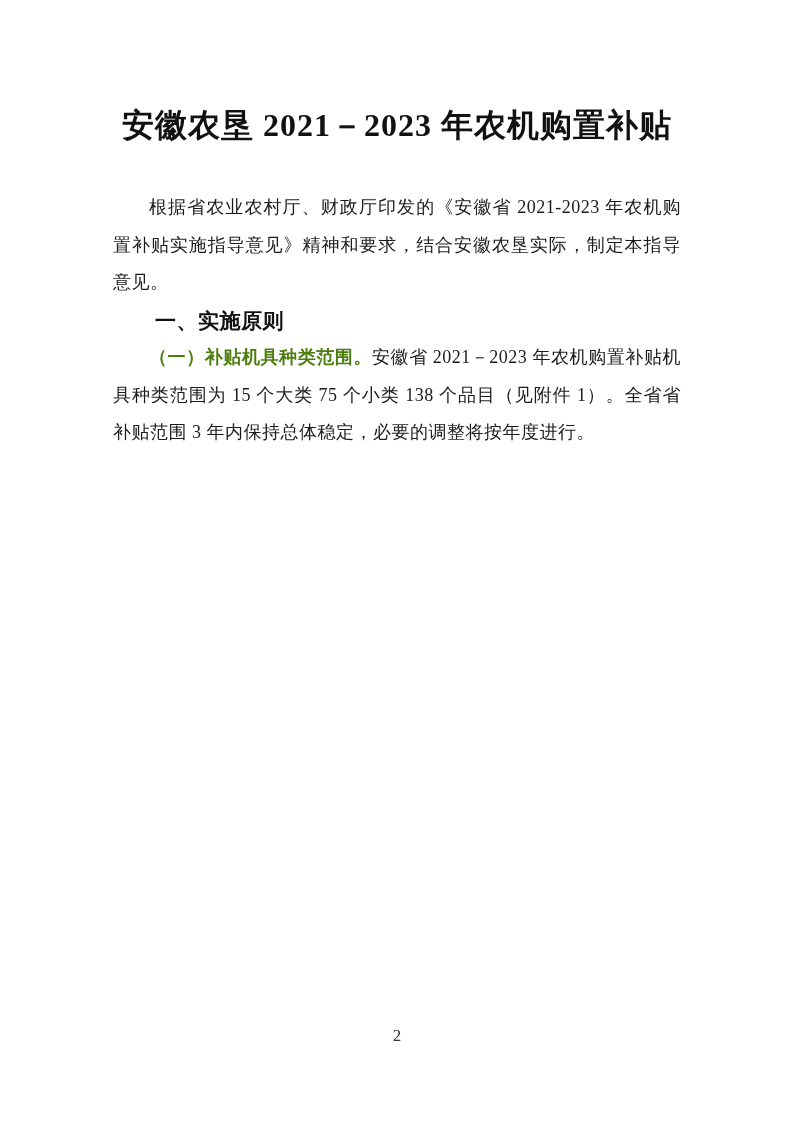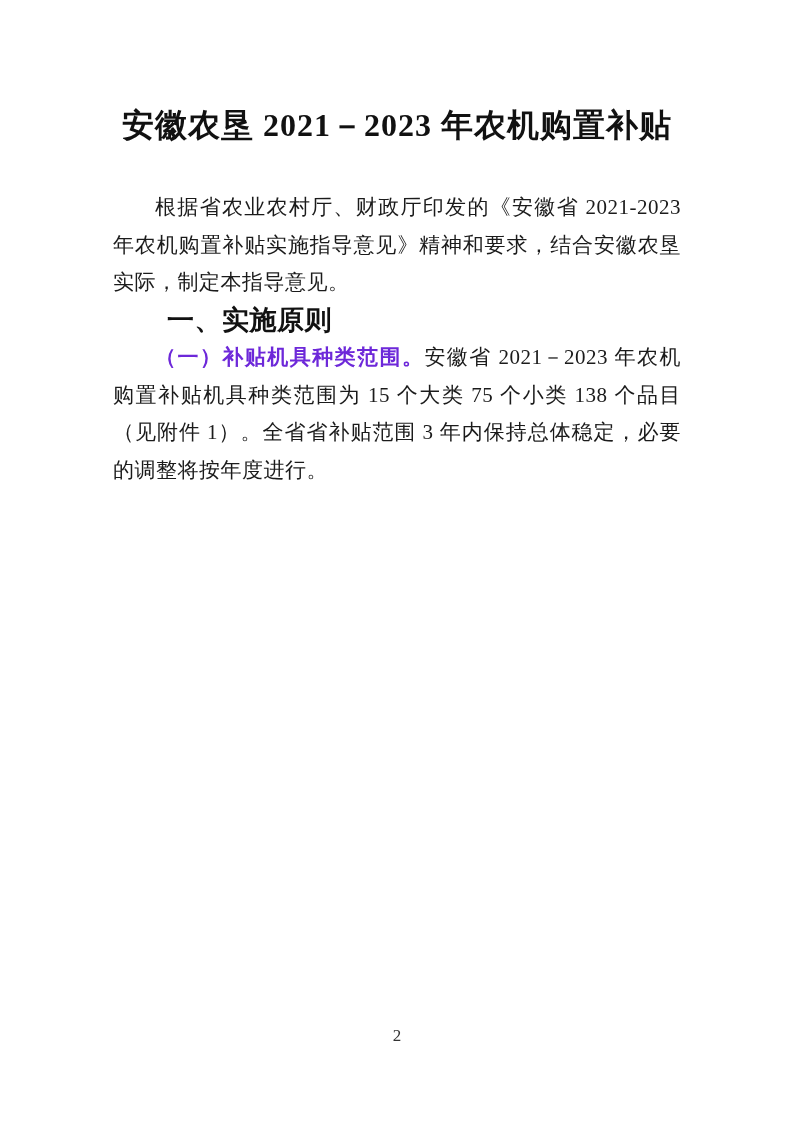--- a/index.html
+++ b/index.html
@@ -29,37 +29,37 @@
     margin: 0 0 40px 0;
     font-family: "Liberation Serif", "DejaVu Serif", serif;
   }
   .body-text {
     font-size: 21px;
   }
   .para {
     margin: 0;
     text-align: justify;
     text-indent: 2em;
-    font-size: 21px;
+    font-size: 18px;
     line-height: 37.5px;
     letter-spacing: 0.5px;
   }
   .heading {
     margin: 0;
     text-indent: 2em;
-    font-size: 27px;
+    font-size: 21px;
     line-height: 37.5px;
     font-weight: bold;
     letter-spacing: 0.5px;
     font-family: "Liberation Sans", "DejaVu Sans", sans-serif;
     color: #111111;
   }
   .bold-prefix {
     font-weight: bold;
-    color: #6d28d9;
+    color: #4d7c0f;
   }
   .page-number {
     position: absolute;
     left: 0;
     right: 0;
     bottom: 80px;
     text-align: center;
     font-size: 17px;
     color: #333333;
     font-family: "Liberation Serif", "DejaVu Serif", serif;

